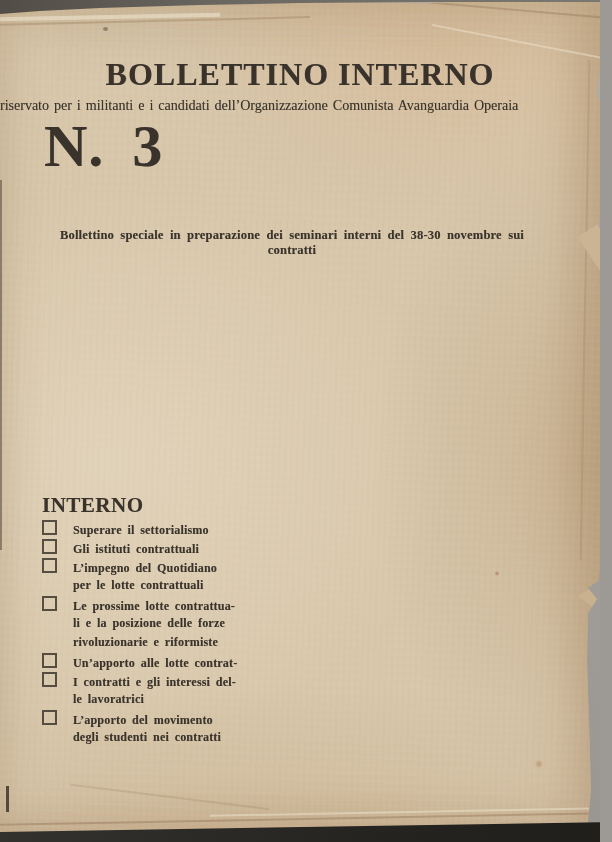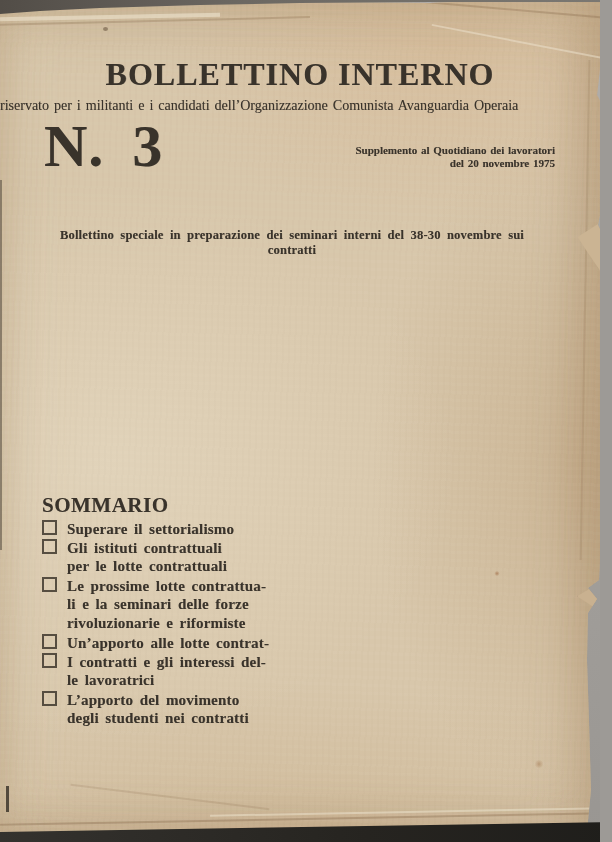--- a/index.html
+++ b/index.html
@@ -73,21 +73,21 @@
     font-size:14px;font-weight:normal;word-spacing:1.5px;}
   .issue{position:absolute;top:116px;left:44px;font-size:60px;font-weight:bold;
     letter-spacing:1px;word-spacing:12px;line-height:60px;}
   .supplement{position:absolute;top:144px;right:45px;text-align:right;
     font-size:11px;font-weight:bold;line-height:13px;word-spacing:1px;}
   .notice{position:absolute;top:228px;left:36px;width:512px;text-align:center;
     font-size:12.5px;font-weight:bold;word-spacing:3px;letter-spacing:.2px;}
   .sommario{position:absolute;top:494px;left:42px;}
   .som-heading{font-size:21px;font-weight:bold;letter-spacing:.5px;line-height:22px;margin-bottom:3px;}
   .som-line{display:flex;align-items:baseline;line-height:19px;height:19px;}
-  .som-text{font-size:15px;font-weight:bold;word-spacing:2.5px;letter-spacing:.2px;white-space:nowrap;}
+  .som-text{font-size:12px;font-weight:bold;word-spacing:2.5px;letter-spacing:.2px;white-space:nowrap;margin-left:6px;}
   .cbx{width:11px;height:11px;border:2px solid rgba(62,55,45,.85);flex:none;
     display:inline-block;margin-right:10px;transform:translateY(1px);background:transparent;}
   .cont{padding-left:25px;}
 </style>
 </head>
 <body>
 
 <div class="scan">
 
   <div class="paper">
@@ -105,56 +105,56 @@
     <div class="tick"></div>
     <div class="flap1"></div>
     <div class="flap2"></div>
     <div class="stain1"></div>
     <div class="stain2"></div>
     <div class="stain3"></div>
 
     <div class="title ink">BOLLETTINO INTERNO</div>
     <div class="subtitle ink">riservato per i militanti e i candidati dell’Organizzazione Comunista Avanguardia Operaia</div>
     <div class="issue ink">N. 3</div>
-    <div class="supplement ink">
-      <div>Supplemento al Quotidiano dei lavoratori</div>
-      <div>del 20 novembre 1975</div>
-    </div>
     <div class="notice ink">Bollettino speciale in preparazione dei seminari interni del 38-30 novembre sui contratti</div>
 
     <div class="sommario">
-      <div class="som-heading ink">SOMMARIO</div>
+      <div class="som-heading ink">INTERNO</div>
 
       <div class="som-item">
         <div class="som-line">
           <span class="cbx"></span>
           <span class="som-text ink">Superare il settorialismo</span>
         </div>
       </div>
 
       <div class="som-item">
         <div class="som-line">
           <span class="cbx"></span>
           <span class="som-text ink">Gli istituti contrattuali</span>
         </div>
       </div>
 
       <div class="som-item">
+        <div class="som-line">
+          <span class="cbx"></span>
+          <span class="som-text ink">L’impegno del Quotidiano</span>
+        </div>
         <div class="som-line cont">
           <span class="som-text ink">per le lotte contrattuali</span>
         </div>
       </div>
 
       <div class="som-item">
         <div class="som-line">
           <span class="cbx"></span>
           <span class="som-text ink">Le prossime lotte contrattua-</span>
         </div>
         <div class="som-line cont">
-          <span class="som-text ink">li e la seminari delle forze</span>
+          <span class="som-text ink">li e la posizione delle forze</span>
         </div>
         <div class="som-line cont">
           <span class="som-text ink">rivoluzionarie e riformiste</span>
         </div>
       </div>
 
       <div class="som-item">
         <div class="som-line">
           <span class="cbx"></span>
           <span class="som-text ink">Un’apporto alle lotte contrat-</span>

